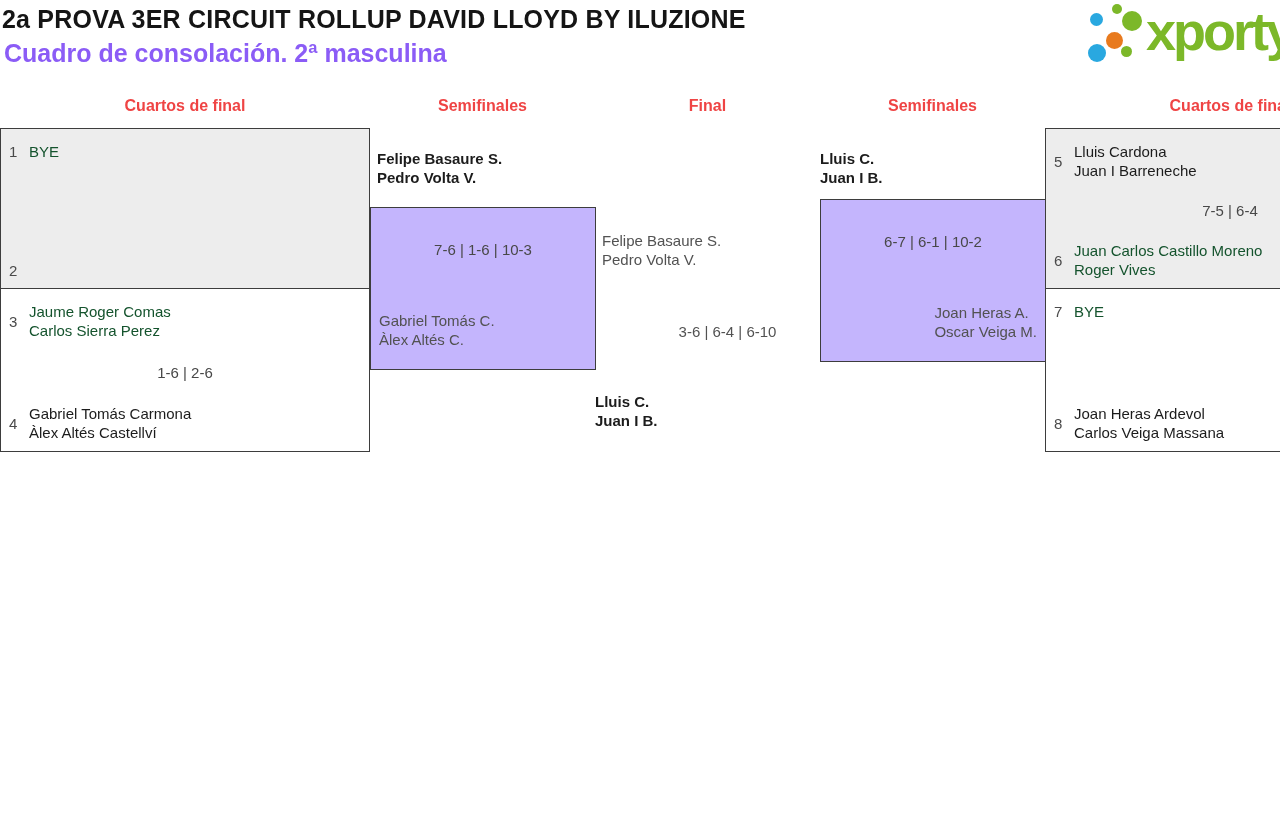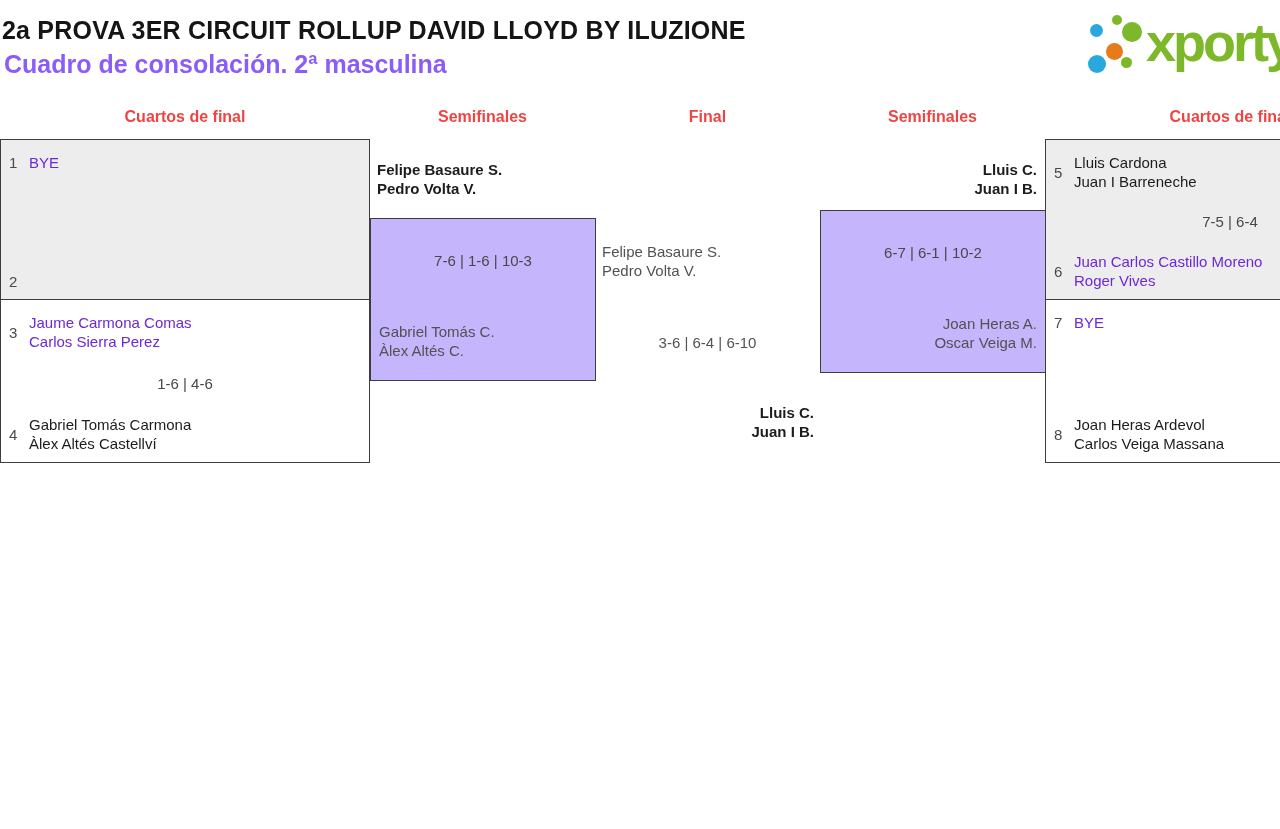--- a/index.html
+++ b/index.html
@@ -1,18 +1,18 @@
 <!DOCTYPE html>
 <html><head>
 <meta charset="utf-8">
 <style>
   html,body{margin:0;padding:0;background:#fff;}
   #canvas{
     position:relative;width:1280px;height:591px;overflow:hidden;background:#fff;
-    font-family:"Liberation Sans", sans-serif;color:#222;margin-top:11px;
+    font-family:"Liberation Sans", sans-serif;color:#222;
   }
   .title{position:absolute;left:2px;top:3px;font-size:25px;line-height:32px;font-weight:700;color:#151515;letter-spacing:.2px;white-space:nowrap;}
   .subtitle{position:absolute;left:4px;top:37px;font-size:25px;line-height:32px;font-weight:700;color:#8b5cf6;white-space:nowrap;}
 
   
   .logo{position:absolute;left:1084px;top:2px;width:232px;height:66px;cursor:pointer;}
   .dot{position:absolute;border-radius:50%;}
   .dot-blue-sm{left:6px;top:11px;width:13px;height:13px;}
   .dot-green-sm-top{left:28px;top:2px;width:10px;height:10px;}
   .dot-green-lg{left:38px;top:9px;width:20px;height:20px;}
@@ -23,30 +23,30 @@
 
   .col-header{position:absolute;top:97px;font-size:16px;font-weight:700;color:#ef4444;text-align:center;white-space:nowrap;}
 
   .box{
     position:absolute;box-sizing:border-box;border:1px solid #3d3d3d;background:#fff;
     display:flex;flex-direction:column;justify-content:space-between;
     padding:13px 0 9px 0;
   }
   .row{display:flex;align-items:center;padding:0 10px 0 8px;}
   .seed{flex:0 0 20px;font-size:15px;color:#4a4a4a;}
-  .names{font-size:15px;line-height:19px;color:#6d28d9;min-width:0;}
+  .names{font-size:15px;line-height:19px;color:#14532d;min-width:0;}
   .nline{display:block;white-space:nowrap;}
   .row.winner .names{font-weight:400;color:#1c1c1c;}
   .score{font-size:15px;line-height:19px;color:#484848;text-align:center;}
 
   .sf-box{position:absolute;box-sizing:border-box;border:1px solid #3d3d3d;background:#c4b5fd;}
   .sf-score{position:absolute;left:0;right:0;top:33px;text-align:center;font-size:15px;color:#484848;}
   .team-block{position:absolute;font-size:15px;line-height:19px;color:#525252;}
   .team-block.winner{font-weight:700;color:#1c1c1c;}
-  .right-align{text-align:right;}
+  .right-align{}
 </style>
 </head>
 <body>
 
 <div id="canvas">
 
   <div class="title">2a PROVA 3ER CIRCUIT ROLLUP DAVID LLOYD BY ILUZIONE</div>
   <div class="subtitle">Cuadro de consolación. 2ª masculina</div>
 
   <div class="logo">
@@ -76,25 +76,25 @@
     <div class="score"></div>
     <div class="row winner">
       <span class="seed">2</span>
     </div>
   </div>
 
   <div class="box" style="left:0;top:288px;width:370px;height:164px;">
     <div class="row">
       <span class="seed">3</span>
       <span class="names">
-        <span class="nline">Jaume Carmona Comas</span>
+        <span class="nline">Jaume Roger Comas</span>
         <span class="nline">Carlos Sierra Perez</span>
       </span>
     </div>
-    <div class="score">1-6 | 4-6</div>
+    <div class="score">1-6 | 2-6</div>
     <div class="row winner">
       <span class="seed">4</span>
       <span class="names">
         <span class="nline">Gabriel Tomás Carmona</span>
         <span class="nline">Àlex Altés Castellví</span>
       </span>
     </div>
   </div>
 
   <div class="team-block winner" style="left:377px;top:149px;">
@@ -106,21 +106,21 @@
     <div class="team-block" style="left:8px;top:103px;">
       <span class="nline">Gabriel Tomás C.</span>
       <span class="nline">Àlex Altés C.</span>
     </div>
   </div>
 
   <div class="team-block" style="left:602px;top:231px;">
     <span class="nline">Felipe Basaure S.</span>
     <span class="nline">Pedro Volta V.</span>
   </div>
-  <div class="team-block" style="left:595px;width:225px;text-align:center;top:322px;">3-6 | 6-4 | 6-10</div>
+  <div class="team-block" style="left:595px;width:225px;text-align:center;top:322px;padding-left:20px;">3-6 | 6-4 | 6-10</div>
   <div class="team-block right-align winner" style="left:595px;width:219px;top:392px;">
     <span class="nline">Lluis C.</span>
     <span class="nline">Juan I B.</span>
   </div>
 
   <div class="team-block right-align winner" style="left:820px;width:217px;top:149px;">
     <span class="nline">Lluis C.</span>
     <span class="nline">Juan I B.</span>
   </div>
   <div class="sf-box" style="left:820px;top:199px;width:226px;height:163px;">

